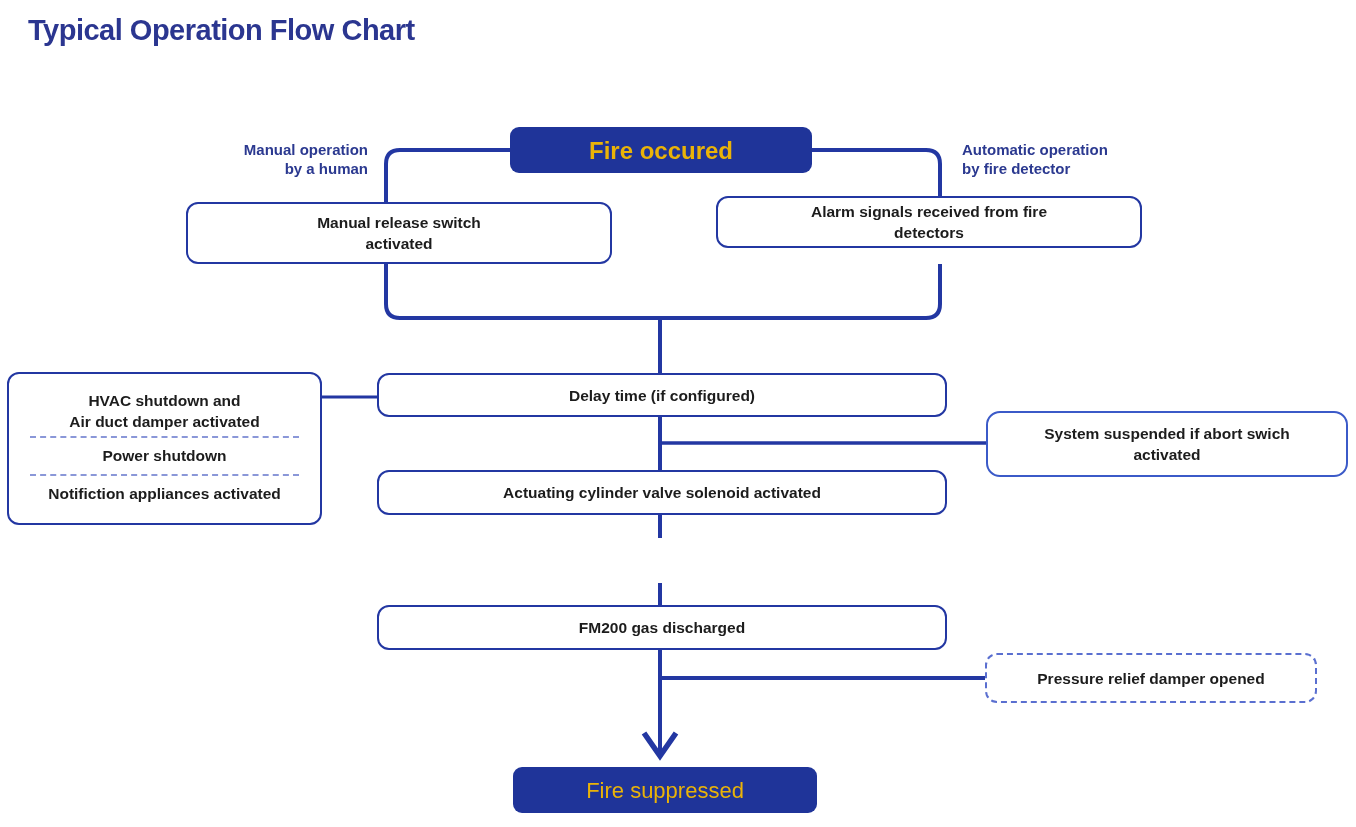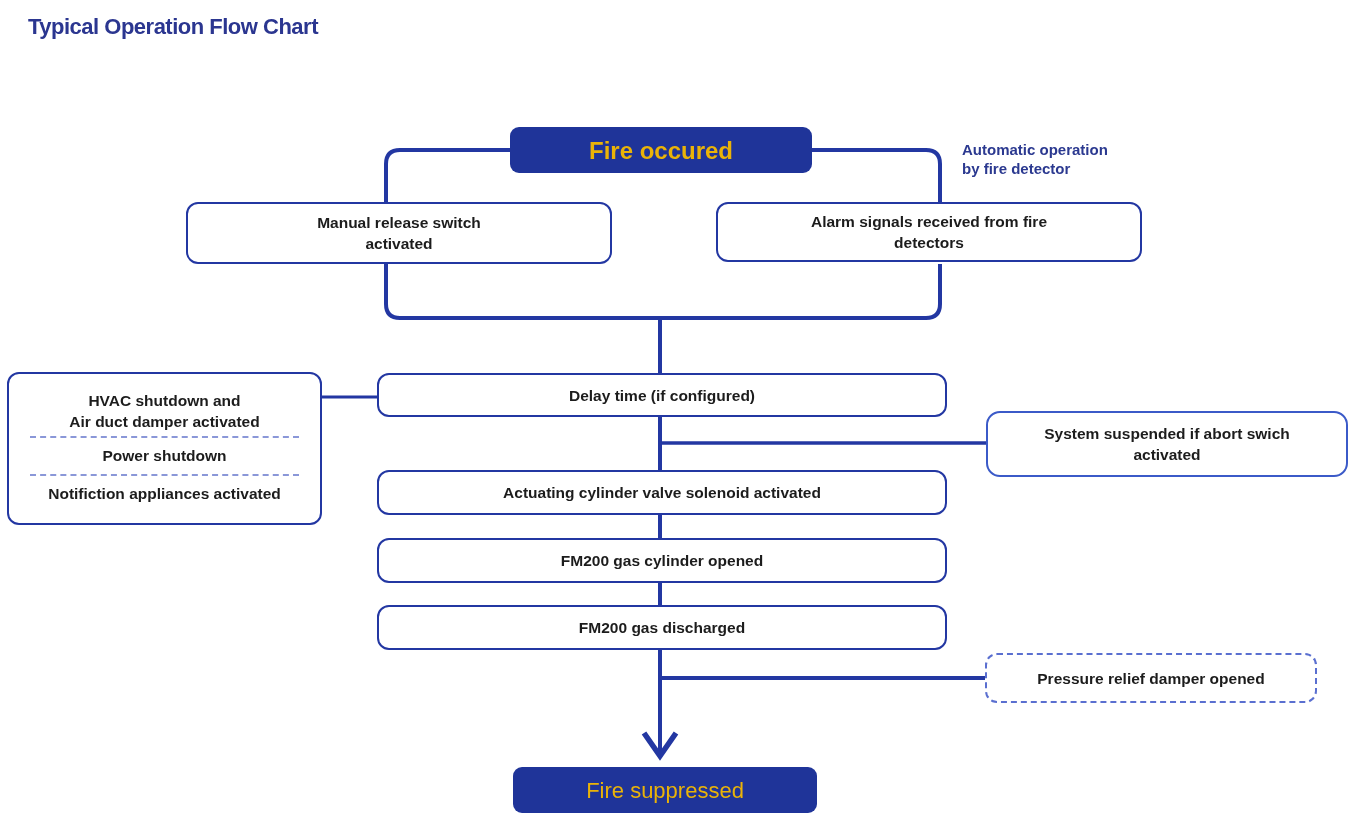--- a/index.html
+++ b/index.html
@@ -2,21 +2,21 @@
 <html><head>
 <meta charset="utf-8">
 <style>
   html,body{margin:0;padding:0;background:#ffffff;}
   .stage{
     position:relative;width:1356px;height:827px;background:#ffffff;overflow:hidden;
     font-family:"Liberation Sans","DejaVu Sans",sans-serif;
   }
   .title{
     position:absolute;left:28px;top:14px;
-    font-size:22px;font-weight:700;letter-spacing:-0.5px;color:#2b3690;
+    font-size:29px;font-weight:700;letter-spacing:-0.5px;color:#2b3690;
   }
   .conn-svg{position:absolute;left:0;top:0;width:1356px;height:827px;}
   .node{
     position:absolute;box-sizing:border-box;display:flex;flex-direction:column;
     align-items:center;justify-content:center;text-align:center;
     background:#ffffff;border:2.5px solid #2337a2;border-radius:12px;
     color:#1c1c1c;font-size:15.5px;font-weight:700;line-height:21px;
   }
   .node.solid-fill{
     background:#1f3499;border:none;border-radius:9px;color:#eab308;
@@ -51,36 +51,40 @@
     <path stroke-width="3" d="M322 397 H377"></path>
     <path d="M660 417 V470"></path>
     <path stroke-width="3.5" d="M660 443 H986"></path>
     <path d="M660 515 V538"></path>
     <path d="M660 583 V605"></path>
     <path d="M660 650 V752"></path>
     <path d="M660 678 H985"></path>
     <path stroke-width="5.5" d="M644 733 L660 756 L676 733"></path>
   </svg>
 
+  <div class="annotation right-aligned" style="left:188px;top:140px;width:180px;">
+    <div>Manual operation</div>
+    <div>by a human</div>
+  </div>
 
   <div class="annotation left-aligned" style="left:962px;top:140px;width:220px;">
     <div>Automatic operation</div>
     <div>by fire detector</div>
   </div>
 
   <div class="node solid-fill" style="left:510px;top:127px;width:302px;height:46px;">
     <div class="fire-occured-label">Fire occured</div>
   </div>
 
   <div class="node" style="left:186px;top:202px;width:426px;height:62px;">
     <div>Manual release switch</div>
     <div>activated</div>
   </div>
 
-  <div class="node" style="left:716px;top:202px;width:426px;height:60px;">
+  <div class="node" style="left:716px;top:196px;width:426px;height:52px;">
     <div>Alarm signals received from fire</div>
     <div>detectors</div>
   </div>
 
   <div class="node" style="left:7px;top:372px;width:315px;height:153px;justify-content:space-between;padding:12px;">
     <div class="hvac-row" style="flex:1.35;">
       <div>
         <div>HVAC shutdown and</div>
         <div>Air duct damper activated</div>
       </div>
@@ -101,23 +105,20 @@
 
   <div class="node light-border" style="left:986px;top:411px;width:362px;height:66px;">
     <div>System suspended if abort swich</div>
     <div>activated</div>
   </div>
 
   <div class="node" style="left:377px;top:470px;width:570px;height:45px;">
     <div>Actuating cylinder valve solenoid activated</div>
   </div>
 
-  <div class="node" style="left:377px;top:538px;width:570px;height:45px;">
-    <div>FM200 gas cylinder opened</div>
-  </div>
 
   <div class="node" style="left:377px;top:605px;width:570px;height:45px;">
     <div>FM200 gas discharged</div>
   </div>
 
   <div class="node dashed-border" style="left:985px;top:653px;width:332px;height:50px;">
     <div>Pressure relief damper opened</div>
   </div>
 
   <div class="node solid-fill" style="left:513px;top:767px;width:304px;height:46px;">

